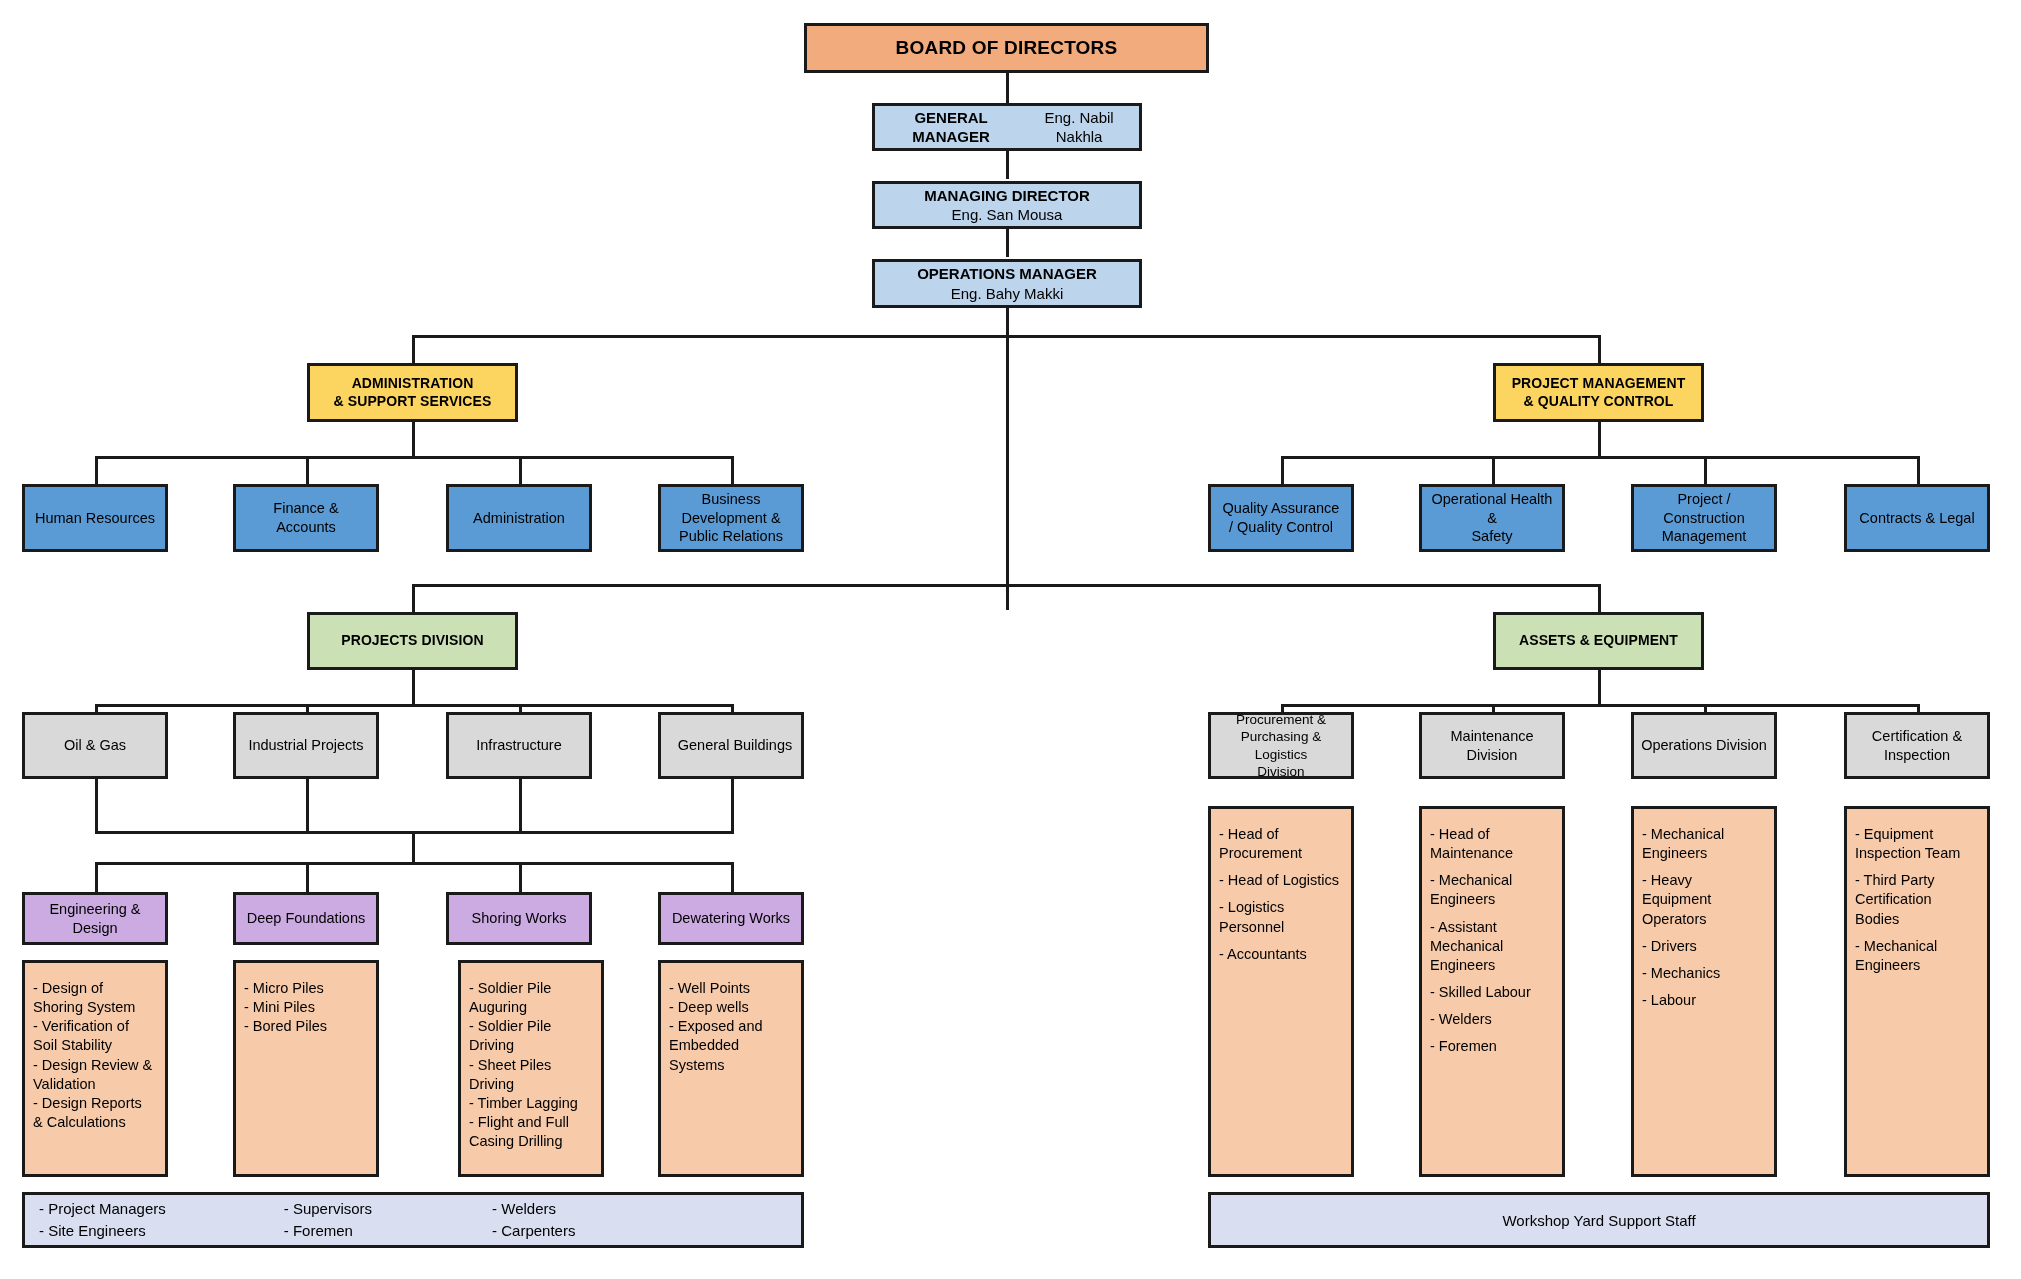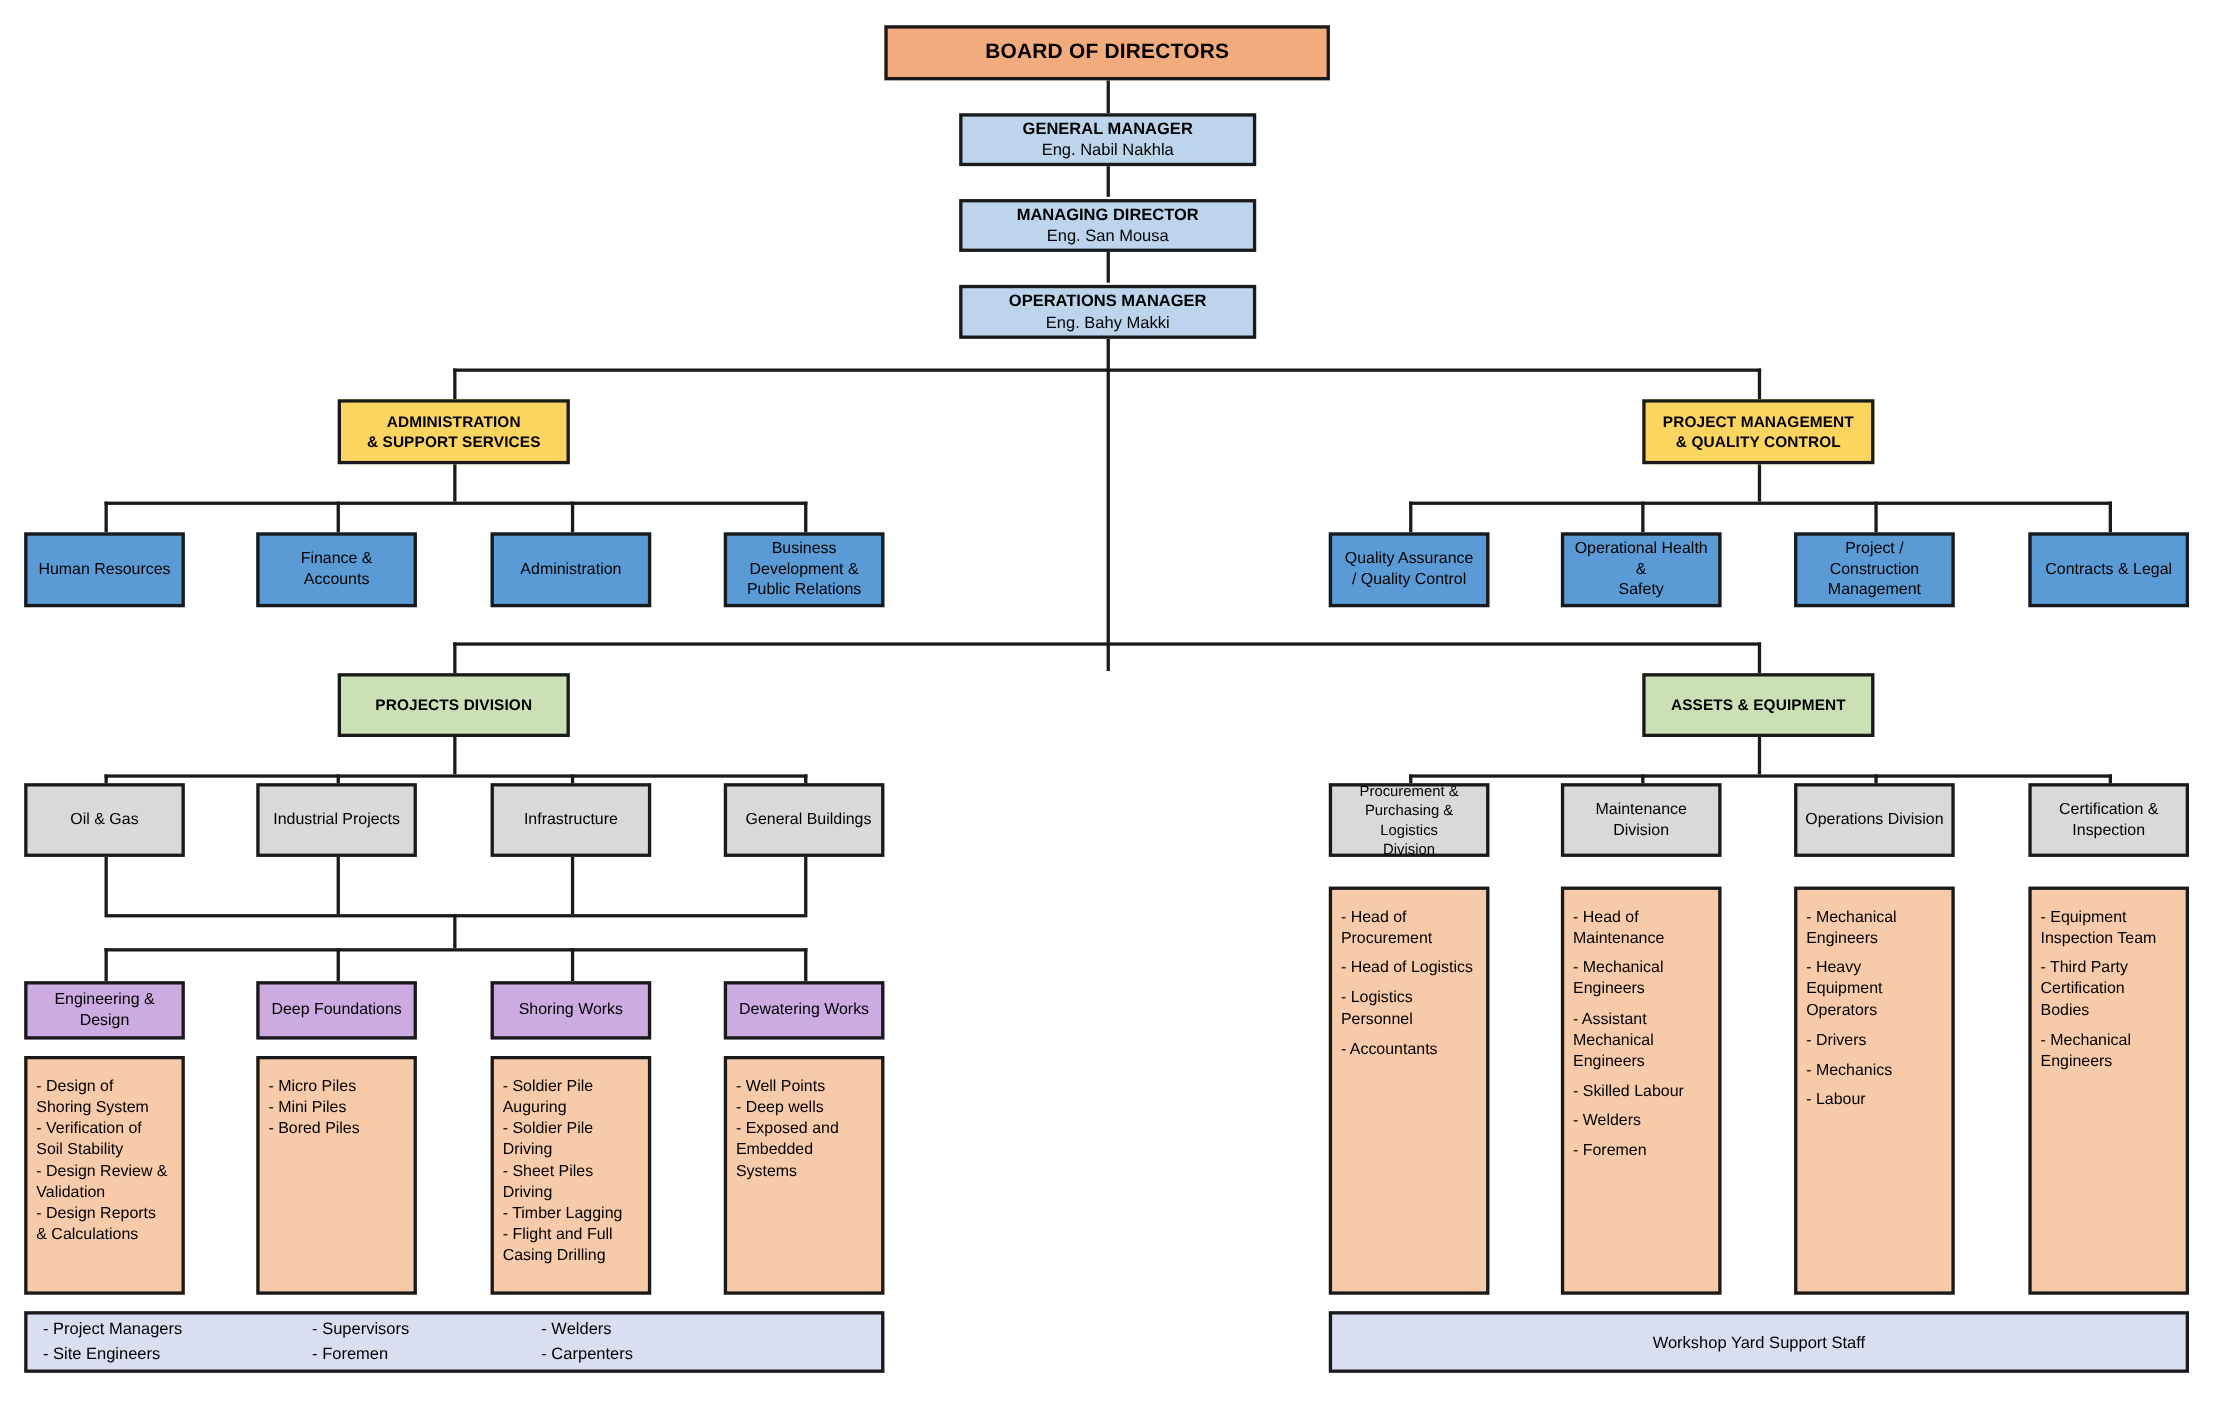--- a/index.html
+++ b/index.html
@@ -148,21 +148,21 @@
   <div class="ln h" style="left:95px; top:862px; width:639px;"></div>
   <div class="ln v" style="left:95px;  top:862px; height:30px;"></div>
   <div class="ln v" style="left:306px; top:862px; height:30px;"></div>
   <div class="ln v" style="left:519px; top:862px; height:30px;"></div>
   <div class="ln v" style="left:731px; top:862px; height:30px;"></div>
 
   <div class="box c-orange t-root" style="left:804px; top:23px; width:405px; height:50px;">
     <span class="txt">BOARD OF DIRECTORS</span>
   </div>
 
-  <div class="box c-blue-lt" style="left:872px; top:103px; width:270px; height:48px; flex-direction:column; justify-content:center;">
+  <div class="box c-blue-lt" style="left:872px; top:103px; width:270px; height:48px; flex-direction:row; justify-content:center;">
     <span class="t-exec-title">GENERAL MANAGER</span>
     <span class="t-exec-name">Eng. Nabil Nakhla</span>
   </div>
   <div class="box c-blue-lt" style="left:872px; top:259px; width:270px; height:49px; flex-direction:column; justify-content:center;">
     <span class="t-exec-title">OPERATIONS MANAGER</span>
     <span class="t-exec-name">Eng. Bahy Makki</span>
   </div>
   <div class="box c-blue-lt" style="left:872px; top:181px; width:270px; height:48px; flex-direction:column; justify-content:center;">
     <span class="t-exec-title">MANAGING DIRECTOR</span>
     <span class="t-exec-name">Eng. San Mousa</span>
@@ -269,21 +269,21 @@
     <div class="item">- Design Reports
   &amp; Calculations</div>
   </div>
 
   <div class="detail tight" style="left:233px; top:960px; width:146px; height:217px;">
     <div class="item">- Micro Piles</div>
     <div class="item">- Mini Piles</div>
     <div class="item">- Bored Piles</div>
   </div>
 
-  <div class="detail tight" style="left:446px; top:960px; width:146px; height:217px;">
+  <div class="detail tight" style="left:458px; top:960px; width:146px; height:217px;">
     <div class="item">- Soldier Pile
   Auguring</div>
     <div class="item">- Soldier Pile
   Driving</div>
     <div class="item">- Sheet Piles
   Driving</div>
     <div class="item">- Timber Lagging</div>
     <div class="item">- Flight and Full
   Casing Drilling</div>
   </div>

